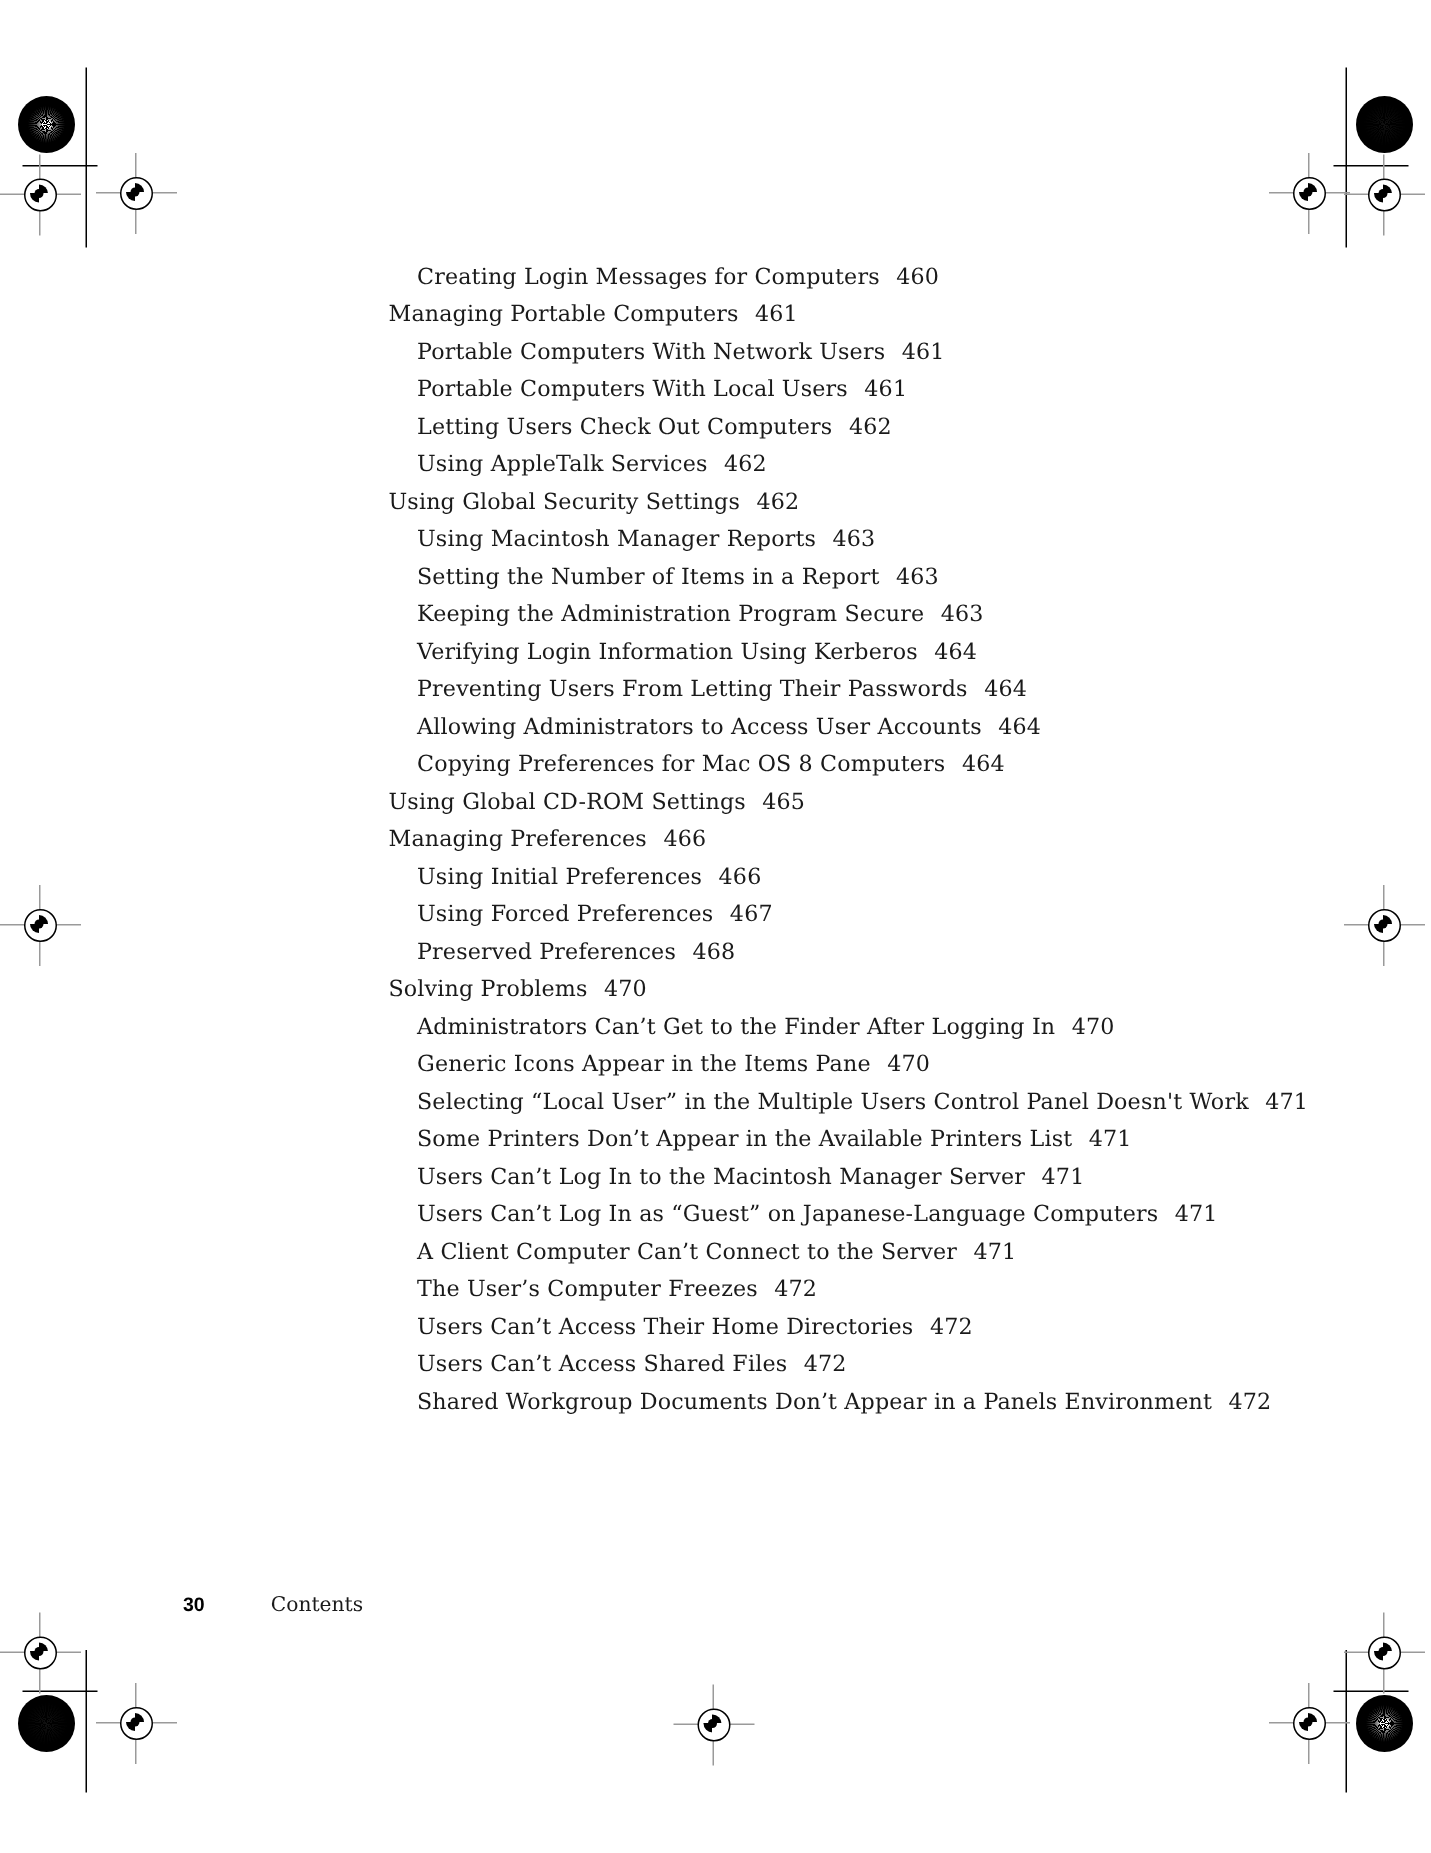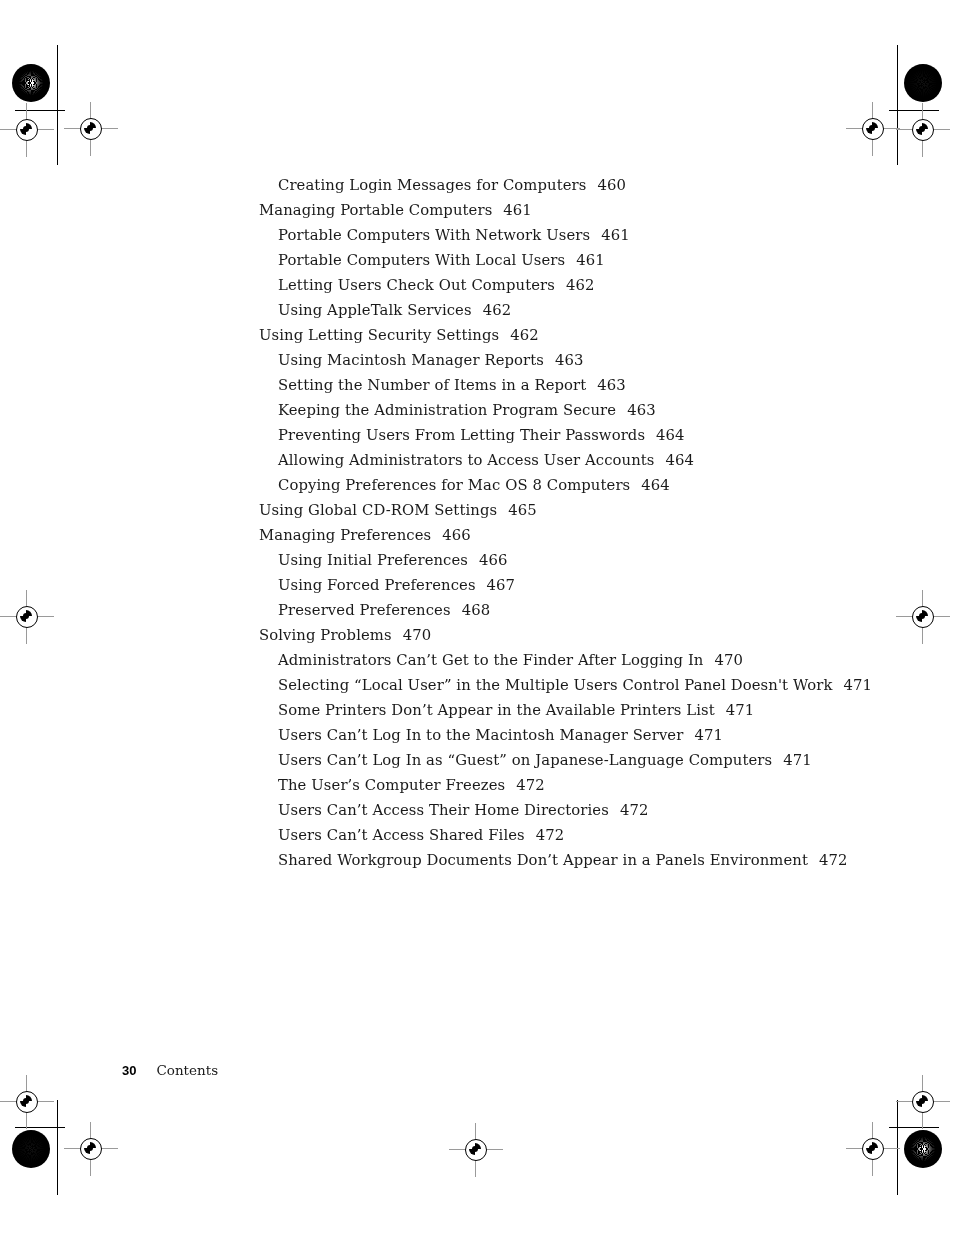--- a/index.html
+++ b/index.html
@@ -107,20 +107,21 @@
     padding-left: 11px;
   }
 
   
   .footer {
     position: absolute;
     left: 122px;
     top: 1062px;
     display: flex;
     align-items: baseline;
+    gap: 24px;
   }
   .footer-number {
     font-family: "Liberation Sans", sans-serif;
     font-size: 13px;
     font-weight: bold;
     color: #000000;
   }
   .footer-label {
     font-size: 13.5px;
     color: #1a1a1a;
@@ -225,38 +226,41 @@
       <div class="burst" style="left: 904px; top: 1130px;"></div>
     </div>
 
   <div class="toc" id="toc-list">
       <div class="toc-entry level-2"><span class="toc-title">Creating Login Messages for Computers</span><span class="toc-page">460</span></div>
       <div class="toc-entry level-1"><span class="toc-title">Managing Portable Computers</span><span class="toc-page">461</span></div>
       <div class="toc-entry level-2"><span class="toc-title">Portable Computers With Network Users</span><span class="toc-page">461</span></div>
       <div class="toc-entry level-2"><span class="toc-title">Portable Computers With Local Users</span><span class="toc-page">461</span></div>
       <div class="toc-entry level-2"><span class="toc-title">Letting Users Check Out Computers</span><span class="toc-page">462</span></div>
       <div class="toc-entry level-2"><span class="toc-title">Using AppleTalk Services</span><span class="toc-page">462</span></div>
-      <div class="toc-entry level-1"><span class="toc-title">Using Letting Security Settings</span><span class="toc-page">462</span></div>
+      <div class="toc-entry level-1"><span class="toc-title">Using Global Security Settings</span><span class="toc-page">462</span></div>
       <div class="toc-entry level-2"><span class="toc-title">Using Macintosh Manager Reports</span><span class="toc-page">463</span></div>
       <div class="toc-entry level-2"><span class="toc-title">Setting the Number of Items in a Report</span><span class="toc-page">463</span></div>
       <div class="toc-entry level-2"><span class="toc-title">Keeping the Administration Program Secure</span><span class="toc-page">463</span></div>
+      <div class="toc-entry level-2"><span class="toc-title">Verifying Login Information Using Kerberos</span><span class="toc-page">464</span></div>
       <div class="toc-entry level-2"><span class="toc-title">Preventing Users From Letting Their Passwords</span><span class="toc-page">464</span></div>
       <div class="toc-entry level-2"><span class="toc-title">Allowing Administrators to Access User Accounts</span><span class="toc-page">464</span></div>
       <div class="toc-entry level-2"><span class="toc-title">Copying Preferences for Mac OS 8 Computers</span><span class="toc-page">464</span></div>
       <div class="toc-entry level-1"><span class="toc-title">Using Global CD-ROM Settings</span><span class="toc-page">465</span></div>
       <div class="toc-entry level-1"><span class="toc-title">Managing Preferences</span><span class="toc-page">466</span></div>
       <div class="toc-entry level-2"><span class="toc-title">Using Initial Preferences</span><span class="toc-page">466</span></div>
       <div class="toc-entry level-2"><span class="toc-title">Using Forced Preferences</span><span class="toc-page">467</span></div>
       <div class="toc-entry level-2"><span class="toc-title">Preserved Preferences</span><span class="toc-page">468</span></div>
       <div class="toc-entry level-1"><span class="toc-title">Solving Problems</span><span class="toc-page">470</span></div>
       <div class="toc-entry level-2"><span class="toc-title">Administrators Can’t Get to the Finder After Logging In</span><span class="toc-page">470</span></div>
+      <div class="toc-entry level-2"><span class="toc-title">Generic Icons Appear in the Items Pane</span><span class="toc-page">470</span></div>
       <div class="toc-entry level-2"><span class="toc-title">Selecting “Local User” in the Multiple Users Control Panel Doesn't Work</span><span class="toc-page">471</span></div>
       <div class="toc-entry level-2"><span class="toc-title">Some Printers Don’t Appear in the Available Printers List</span><span class="toc-page">471</span></div>
       <div class="toc-entry level-2"><span class="toc-title">Users Can’t Log In to the Macintosh Manager Server</span><span class="toc-page">471</span></div>
       <div class="toc-entry level-2"><span class="toc-title">Users Can’t Log In as “Guest” on Japanese-Language Computers</span><span class="toc-page">471</span></div>
+      <div class="toc-entry level-2"><span class="toc-title">A Client Computer Can’t Connect to the Server</span><span class="toc-page">471</span></div>
       <div class="toc-entry level-2"><span class="toc-title">The User’s Computer Freezes</span><span class="toc-page">472</span></div>
       <div class="toc-entry level-2"><span class="toc-title">Users Can’t Access Their Home Directories</span><span class="toc-page">472</span></div>
       <div class="toc-entry level-2"><span class="toc-title">Users Can’t Access Shared Files</span><span class="toc-page">472</span></div>
       <div class="toc-entry level-2"><span class="toc-title">Shared Workgroup Documents Don’t Appear in a Panels Environment</span><span class="toc-page">472</span></div>
     </div>
 
   <div class="footer">
     <span class="footer-number">30</span>
     <span class="footer-label">Contents</span>
   </div>

